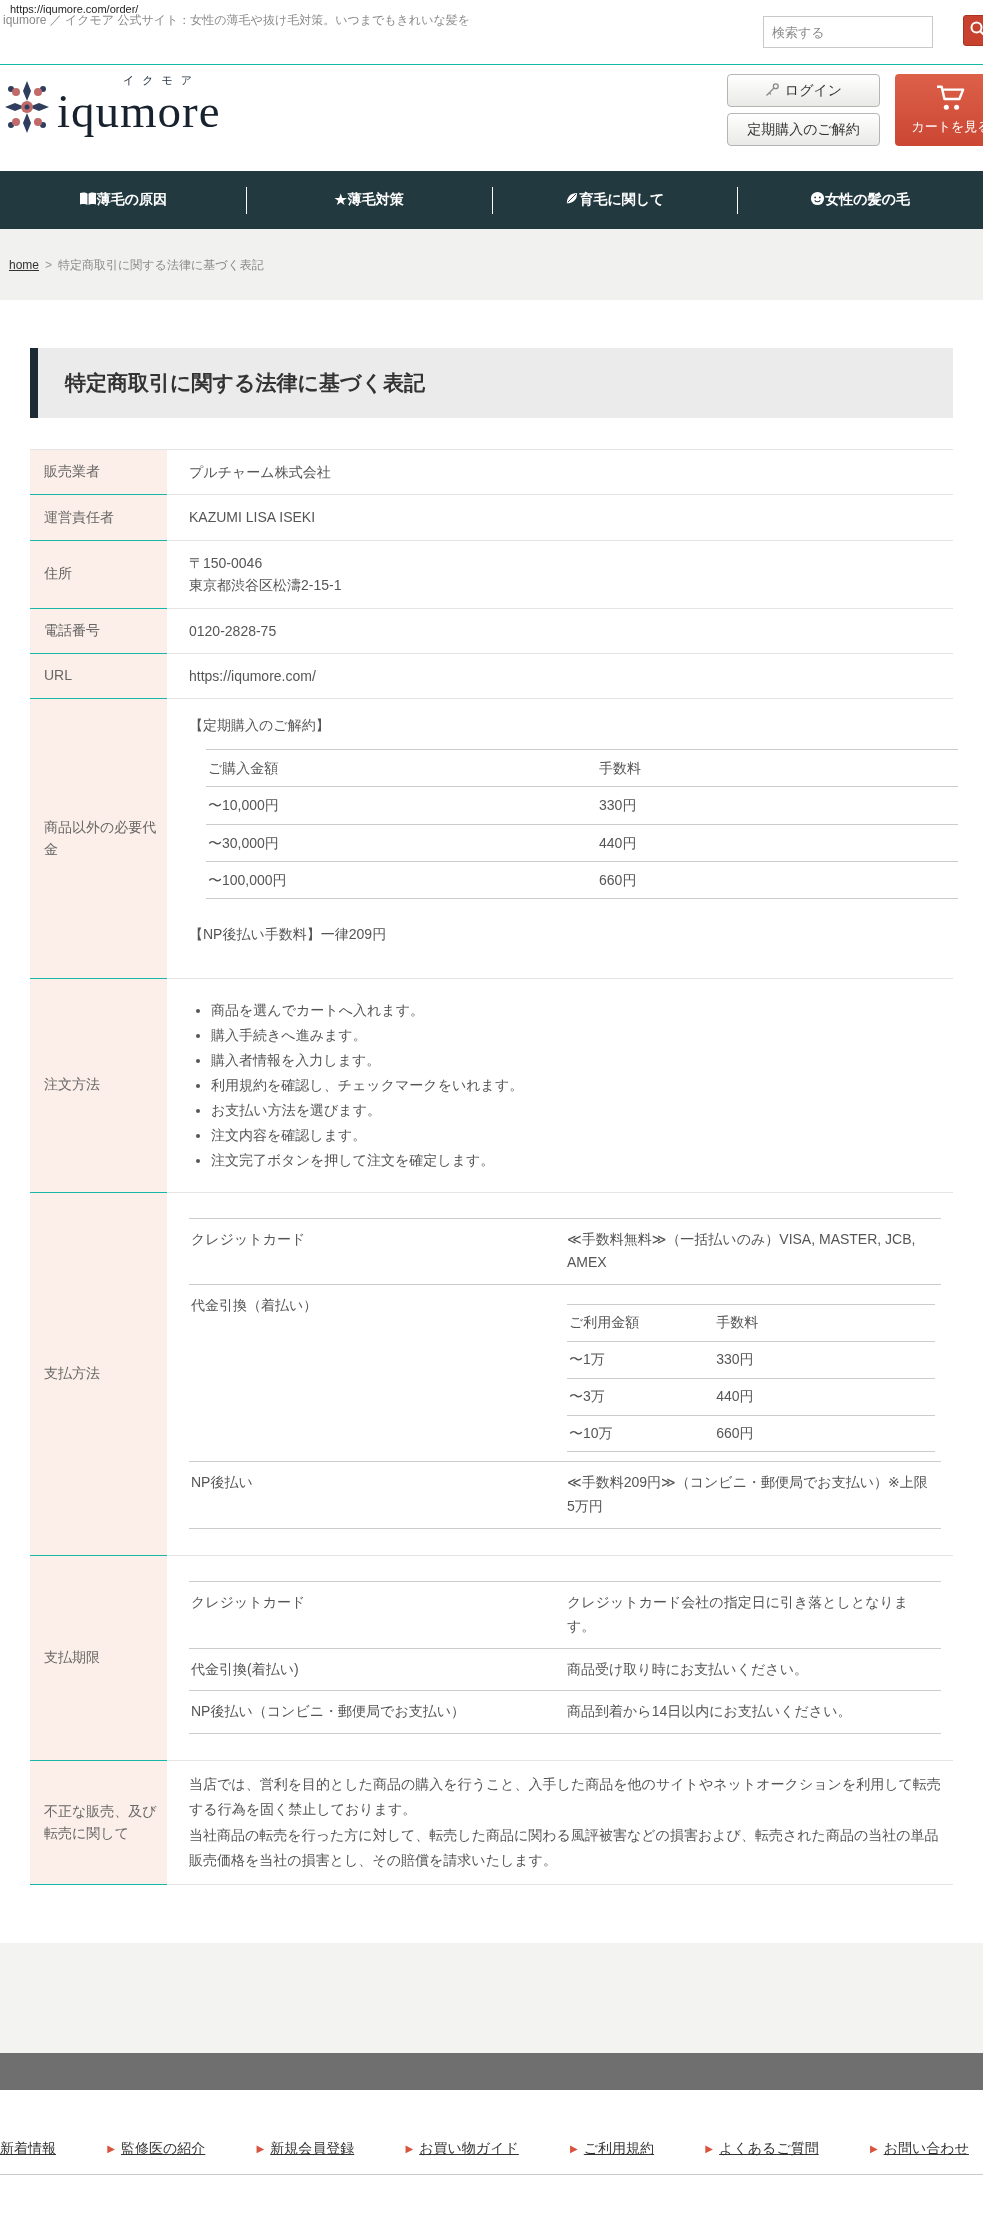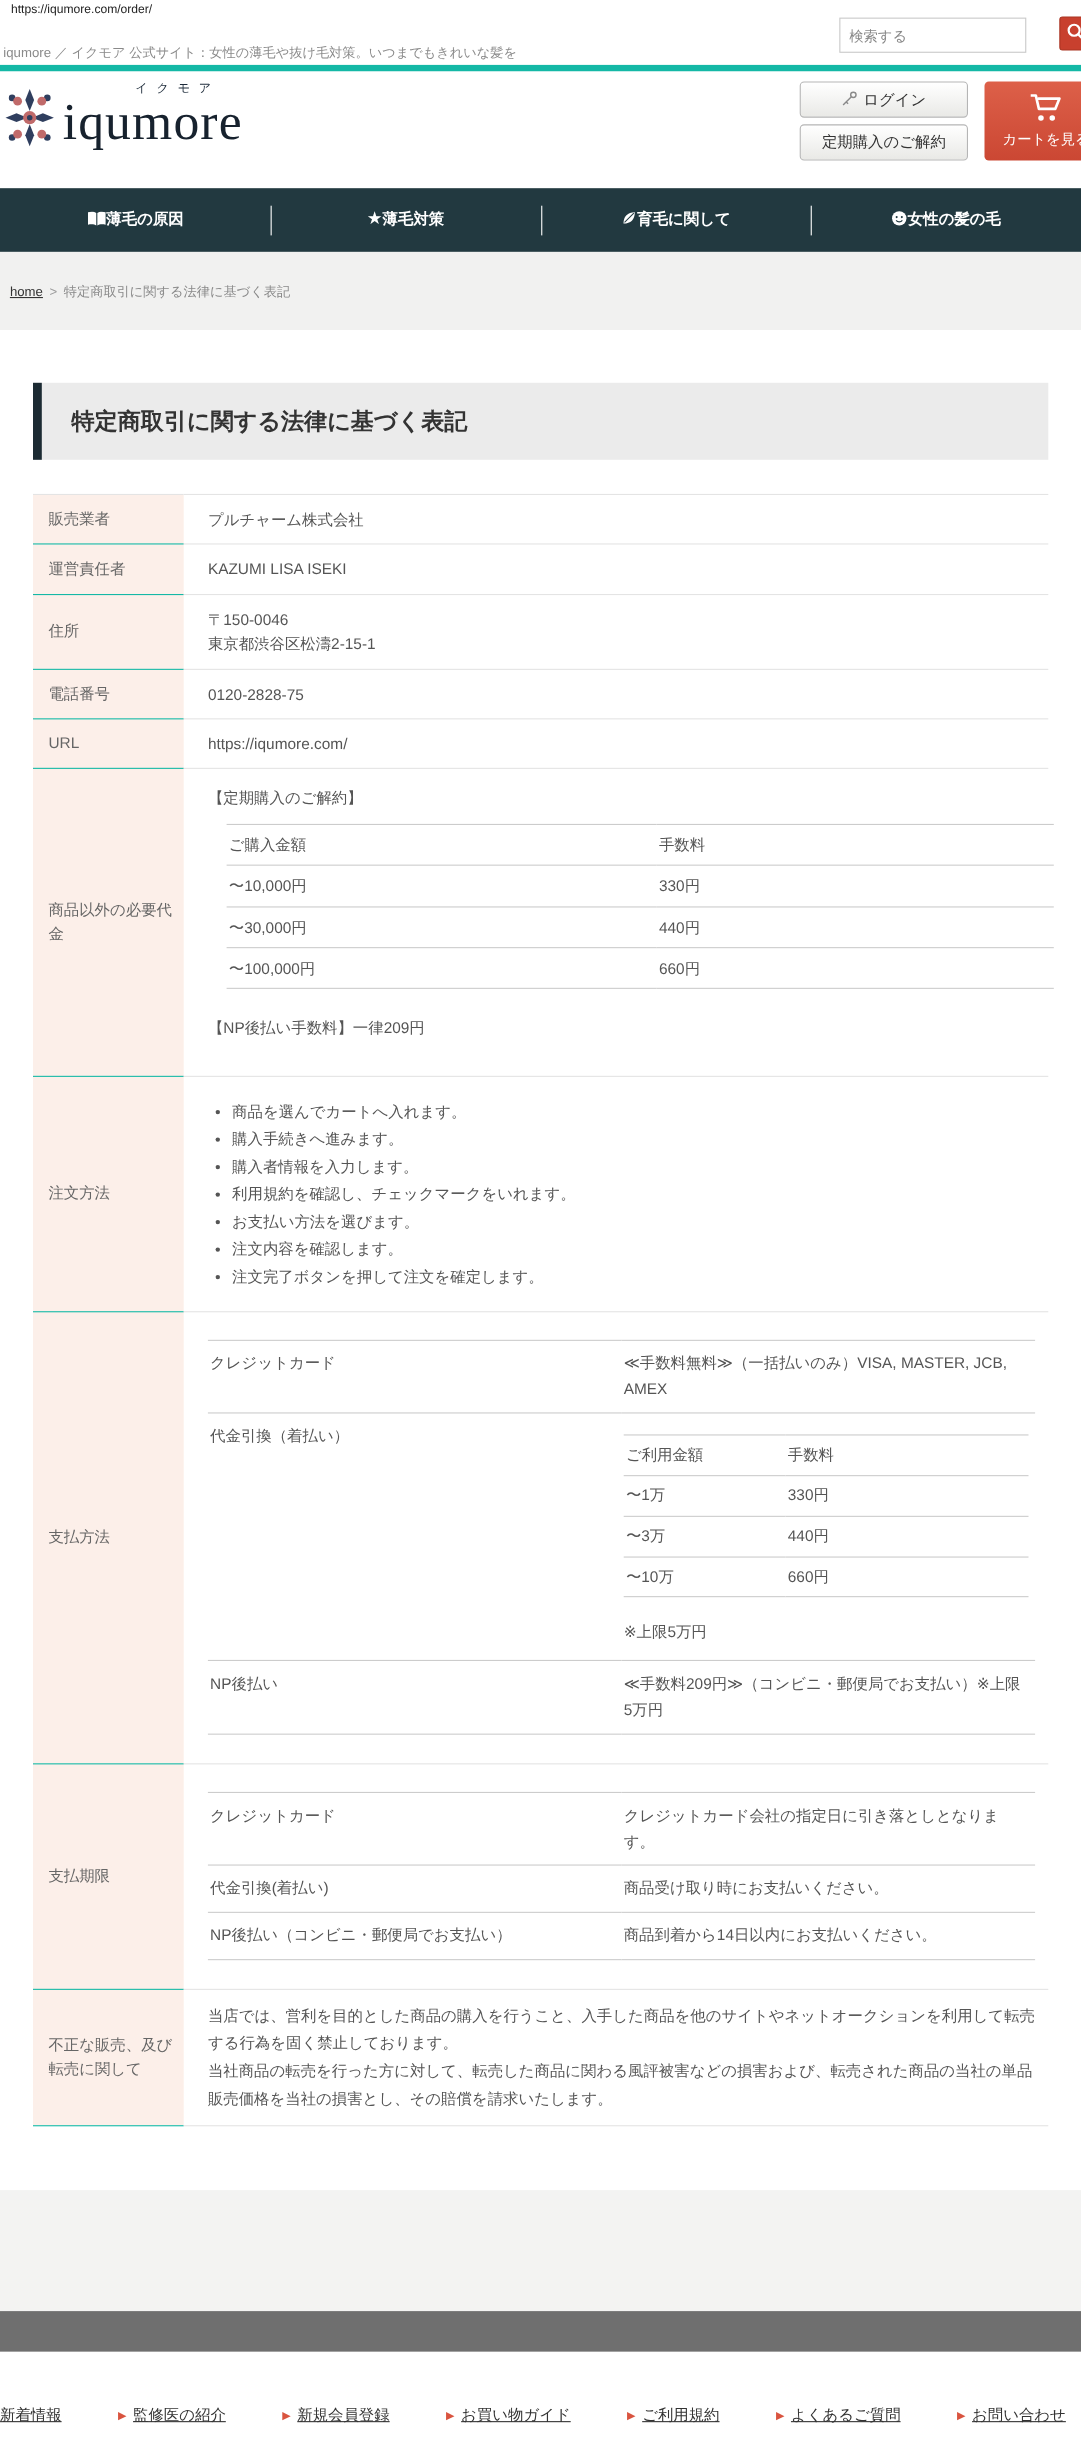--- a/index.html
+++ b/index.html
@@ -1,22 +1,22 @@
 <!DOCTYPE html>
 <html><head>
 <meta charset="utf-8">
 <style>
   html,body{margin:0;padding:0;background:#fff;}
   .page{width:983px;min-height:2216px;position:relative;overflow:hidden;background:#fff;
         font-family:"Liberation Sans","DejaVu Sans",sans-serif;color:#333;}
 
   
-  .topbar{height:65px;border-bottom:6px solid #14b8a6;position:relative;background:#fff;box-sizing:border-box;}
+  .topbar{height:65px;border-bottom:1px solid #14b8a6;position:relative;background:#fff;box-sizing:border-box;}
   .url-line{position:absolute;top:3px;left:10px;font-size:11px;color:#222;}
-  .site-desc{position:absolute;top:40px;left:3px;font-size:12px;color:#8a8a8a;}
+  .site-desc{position:absolute;top:12px;left:3px;font-size:12px;color:#8a8a8a;}
   .search-input{position:absolute;top:16px;left:763px;width:170px;height:32px;border:1px solid #c9c9c9;
                 padding:0 8px;font-size:13px;color:#737373;box-sizing:border-box;font-family:inherit;}
   .search-input::placeholder{color:#888;}
   .search-btn{position:absolute;top:15px;left:963px;width:42px;height:31px;background:#c8402e;border:1px solid #a93422;
               border-radius:3px;cursor:pointer;display:flex;align-items:center;justify-content:flex-start;padding:0 0 0 5px;}
 
   
   .header{height:106px;position:relative;background:#fff;}
   .ornament{position:absolute;left:3px;top:14px;width:48px;height:56px;}
   .brand-wrap{position:absolute;left:57px;top:8px;}
@@ -294,21 +294,20 @@
                         <tr>
                           <td>〜3万</td>
                           <td>440円</td>
                         </tr>
                         <tr>
                           <td>〜10万</td>
                           <td>660円</td>
                         </tr>
                       </tbody>
                     </table>
-                    <div class="limit-note">※上限5万円</div>
                   </td>
                 </tr>
                 <tr>
                   <td>NP後払い</td>
                   <td>≪手数料209円≫（コンビニ・郵便局でお支払い）※上限5万円</td>
                 </tr>
               </tbody>
             </table>
           </td>
         </tr>

